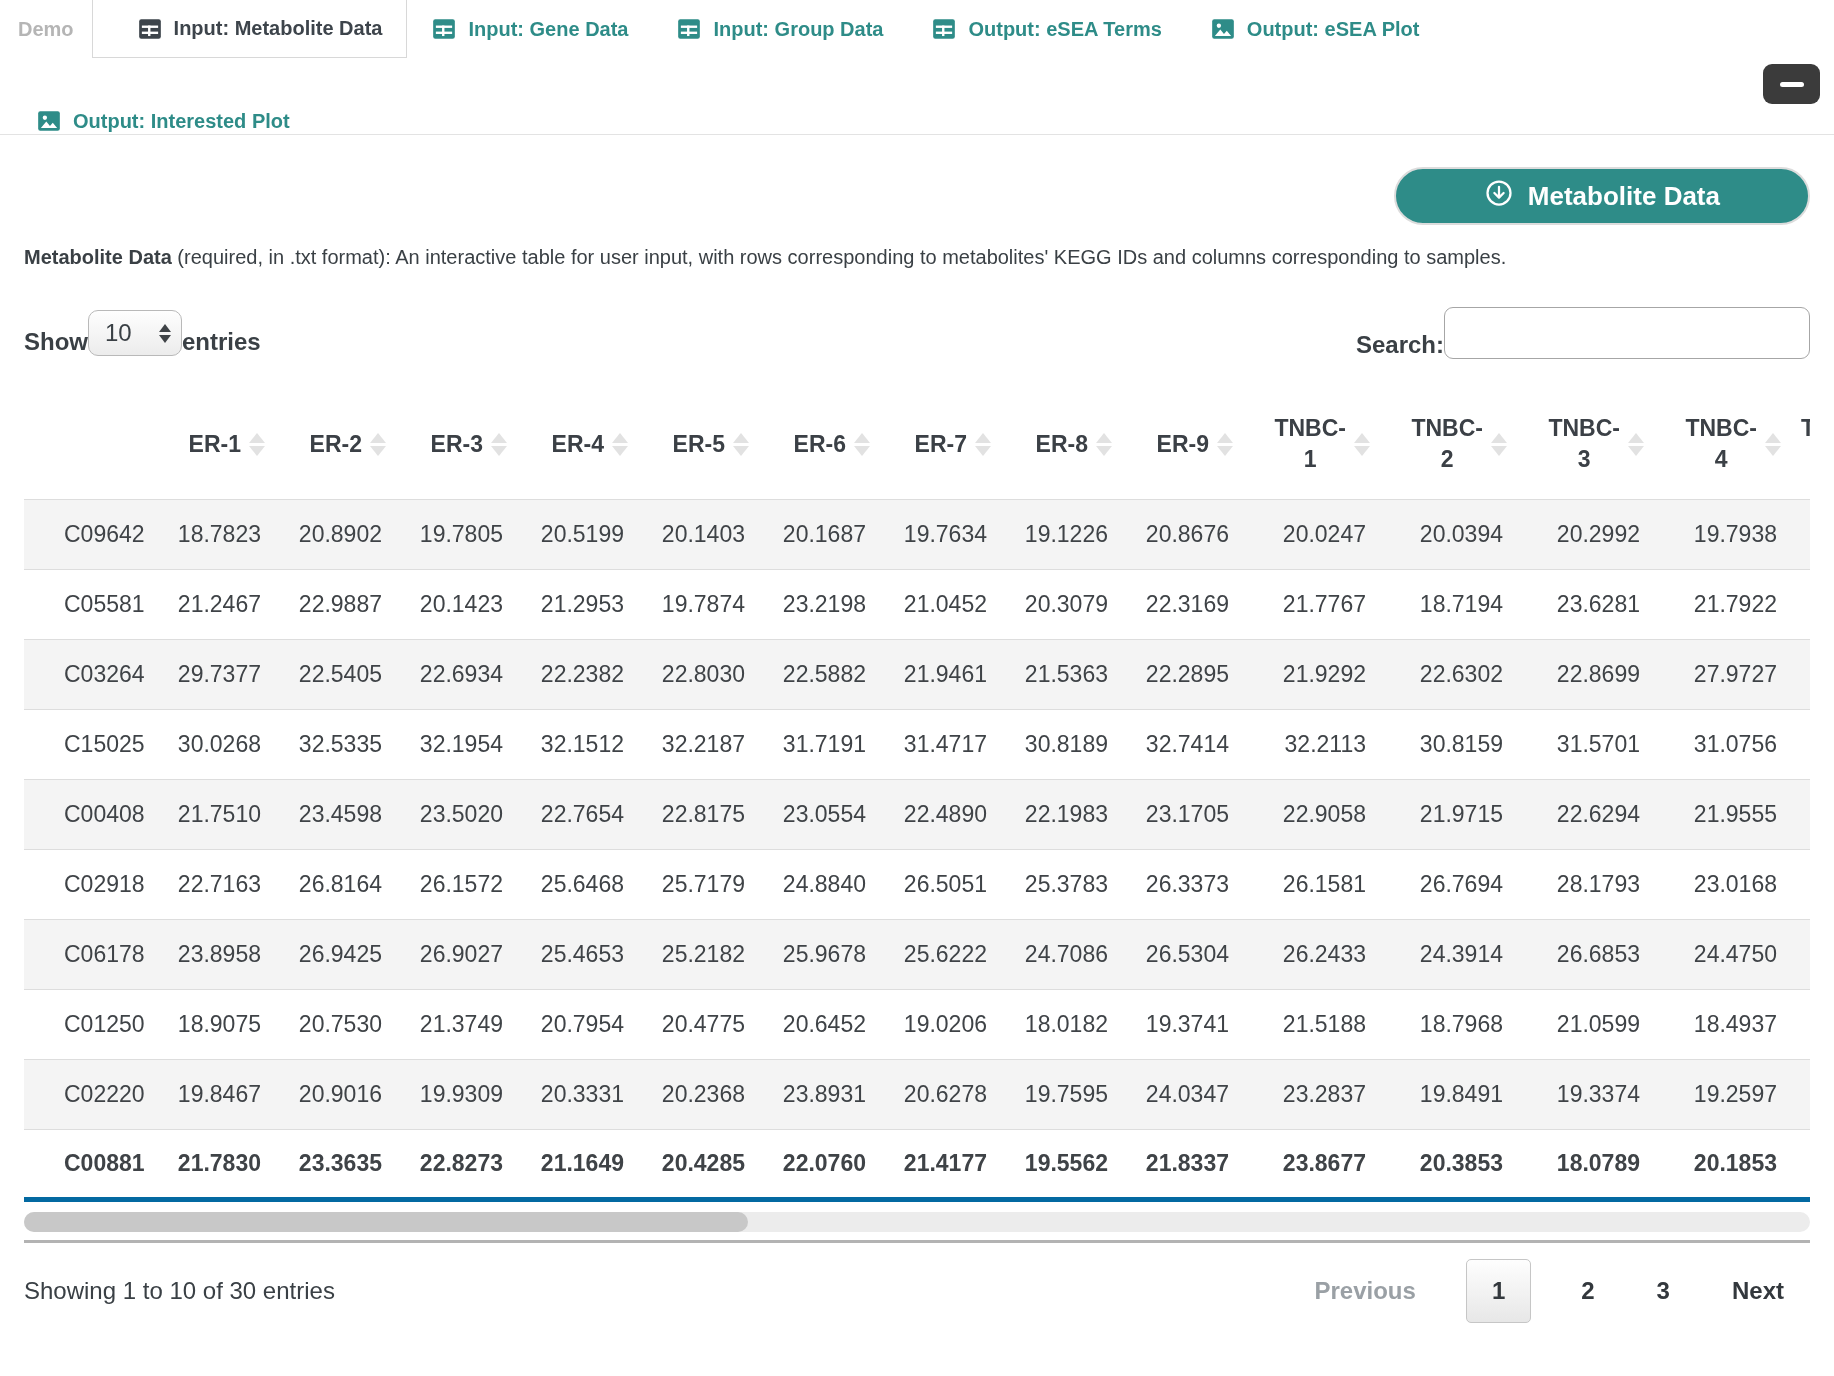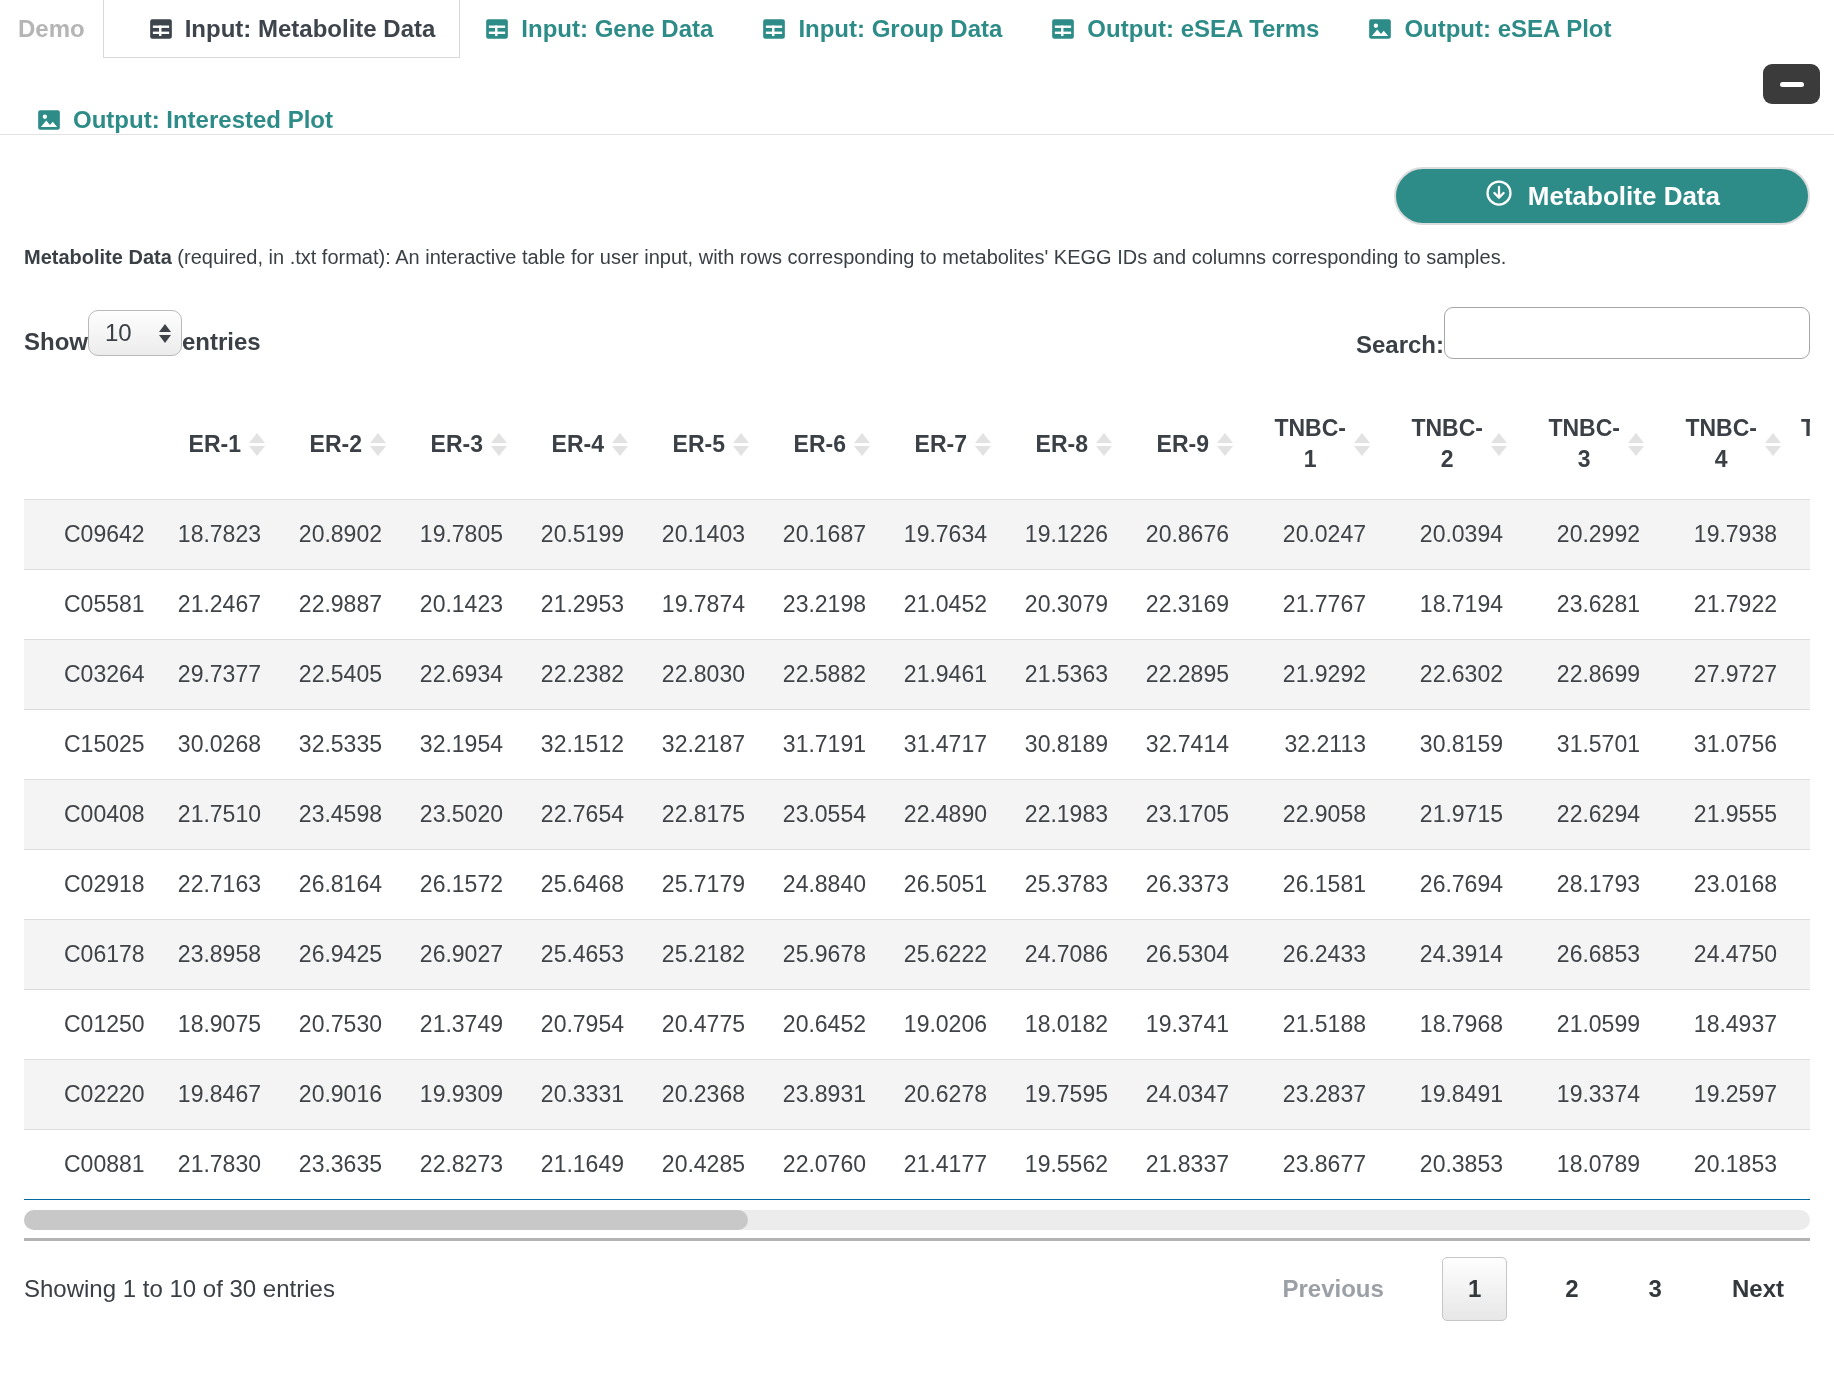--- a/index.html
+++ b/index.html
@@ -10,21 +10,21 @@
     font-family:"Liberation Sans","DejaVu Sans",sans-serif;
     font-size:23px;
   }
 
   
   .nav { position:relative; border-bottom:1px solid #e3e3e3; background:#fff; }
   .tabrow1 { display:flex; align-items:stretch; height:58px; }
   .tabrow2 { display:flex; align-items:flex-end; height:76px; padding:0 12px; }
   .tab {
     display:flex; align-items:center; gap:11px;
-    padding:0 24px; font-size:24px; font-weight:bold;
+    padding:0 24px; font-size:20px; font-weight:bold;
     color:#2e8c88; cursor:pointer; white-space:nowrap;
   }
   .tab .ticon { display:inline-flex; }
   .tab.demo { color:#b5b5b5; padding:0 18px; }
   .tab.active {
     color:#3d444b; background:#fff;
     border-left:1px solid #d8d8d8; border-right:1px solid #d8d8d8; border-bottom:1px solid #d8d8d8;padding-left:44px;
   }
   .collapse-btn {
     position:absolute; right:14px; top:64px;
@@ -77,32 +77,32 @@
   .thc.start { justify-content:flex-start; padding-left:10px; }
   .thc .lbl { white-space:pre-line; text-align:center; line-height:31px; }
   .sort { display:inline-flex; flex-direction:column; align-items:center; gap:3px; width:16px; }
   .sort i { display:block; width:0; height:0; border-left:8px solid transparent; border-right:8px solid transparent; }
   .sort .up { border-bottom:10px solid #e2e2e2; }
   .sort .dn { border-top:10px solid #e2e2e2; }
   tbody td {
     height:70px; padding:0 14px 0 0; text-align:right; color:#3f4347;
     border-top:1px solid #dddddd; white-space:nowrap;
   }
-  tbody tr:last-child td { border-bottom:1px solid #0369a1; }
+  tbody tr:last-child td { border-bottom:5px solid #0369a1;font-weight:bold; }
   tbody tr:nth-child(odd) { background:#f4f4f4; }
   td.idcell { text-align:left; padding:0 0 0 40px; }
 
   .hscroll { margin-top:10px; width:1786px; height:20px; background:#ececec; border-radius:10px; position:relative; }
   .hthumb { position:absolute; left:0; top:0; width:724px; height:20px; background:#c8c8c8; border-radius:10px; cursor:pointer; }
   .table-end { width:1786px; border-bottom:3px solid #b3b3b3; margin-top:8px; }
 
   
   .footer { display:flex; justify-content:space-between; align-items:center; margin-top:16px; font-size:24px; }
   .info { color:#3a4045; }
-  .pager { display:flex; align-items:center; gap:18px; }
+  .pager { display:flex; align-items:center; gap:10px; }
   .page-btn {
     padding:17px 25px; font-size:24px; font-weight:bold; color:#33383d;
     border:1px solid transparent; border-radius:5px; background:transparent;
     font-family:inherit; cursor:pointer;
   }
   .page-btn.disabled { color:#9aa0a5; cursor:default; }
   .page-btn.current { border:1px solid #c6c6c6; background:linear-gradient(#fefefe,#e7e7e7); margin:0 14px; }
 </style>
 </head>
 <body>

